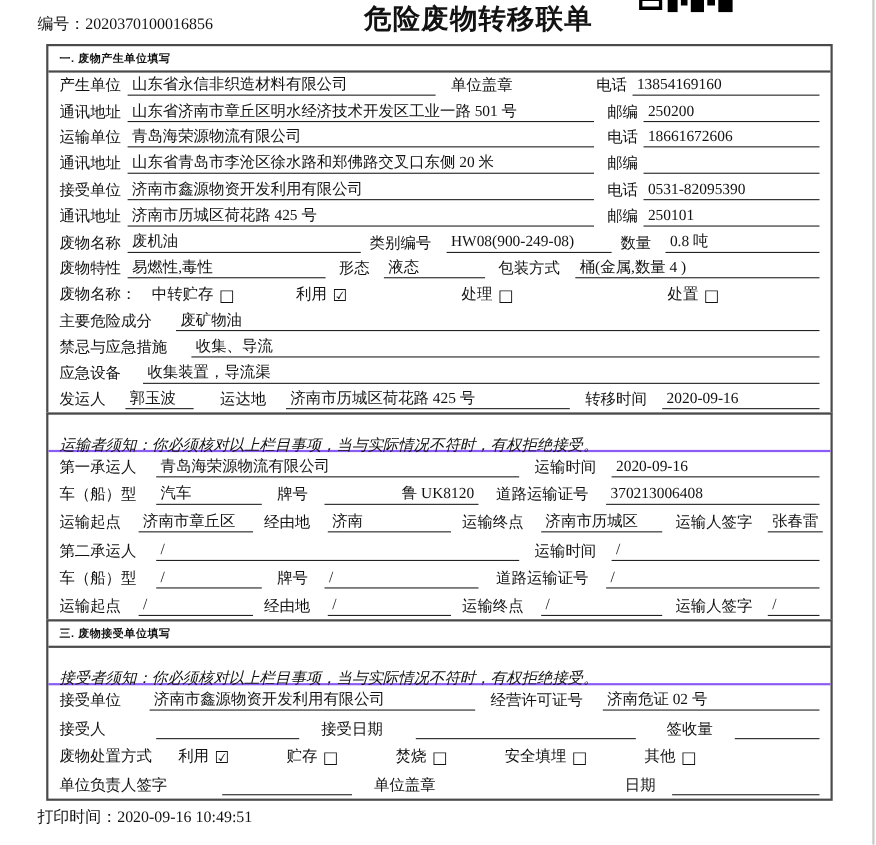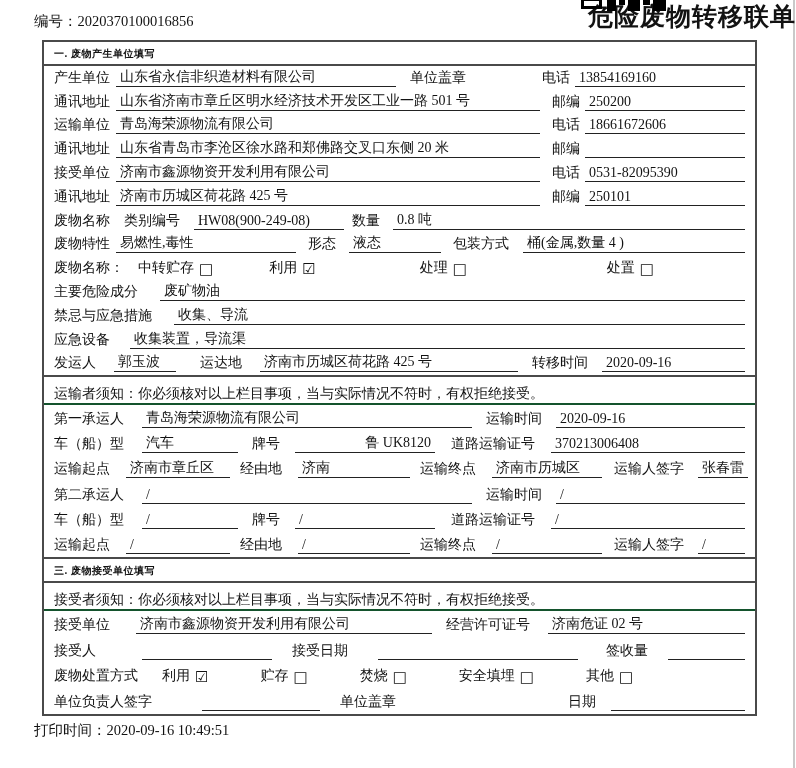--- a/index.html
+++ b/index.html
@@ -6,36 +6,36 @@
   body{
     width:796px;height:768px;position:relative;background:#ffffff;
     font-family:"Liberation Serif","DejaVu Serif",serif;
     color:#121212;font-size:14px;overflow:hidden;
   }
   .right-edge{position:absolute;top:0;right:1px;width:2px;height:768px;background:#c9c9c9;}
   
   .hdr{position:relative;height:40px;}
   .docno{position:absolute;left:34px;top:12px;font-size:14.5px;white-space:nowrap;}
   .title{
-    position:absolute;left:0;right:0;top:0;text-align:right;padding-left:74px;
+    position:absolute;left:0;right:0;top:0;text-align:center;padding-left:74px;
     font-size:25px;font-weight:bold;letter-spacing:1px;
     font-family:"Liberation Sans","DejaVu Sans",sans-serif;
   }
   .qr{position:absolute;left:581px;top:0;height:11px;display:flex;align-items:flex-start;}
   .qr div{background:#000;}
   .qr .q-outline{width:15px;height:5px;background:transparent;border:3px solid #000;border-top-width:1px;margin-right:5px;}
   
   .box{margin-left:42px;width:715px;border:2px solid #4a4a4a;box-sizing:border-box;background:#fff;}
   .box.follow{margin-top:-2px;}
   .sec-h{
     height:24px;line-height:21px;box-sizing:border-box;padding:1px 10px 0;
     font-weight:bold;font-size:10px;border-bottom:2px solid #4a4a4a;
     font-family:"Liberation Sans","DejaVu Sans",sans-serif;letter-spacing:.5px;
   }
-  .notice{height:28px;line-height:26px;box-sizing:border-box;padding:4px 10px;border-bottom:2px solid #14532d;white-space:nowrap;}
+  .notice{height:28px;line-height:26px;box-sizing:border-box;padding:16px 10px;border-bottom:2px solid #8b5cf6;white-space:nowrap;font-style:italic;}
   .row{display:flex;align-items:flex-end;padding:0 10px 3px;box-sizing:border-box;}
   .s1 .row{height:23.8px;}
   .s2 .row{height:25.3px;}
   .s3 .row{height:25.7px;}
   .lbl{white-space:nowrap;flex-shrink:0;}
   .u{border-bottom:1px solid #222;padding:0 4px;white-space:nowrap;box-sizing:border-box;flex-shrink:0;min-height:17px;}
   .fill{flex:1 1 auto;}
   .lw2{width:33px;}.lw3{width:48px;}.lw4{width:62px;}.lw5{width:78px;}.lw6{width:92px;}.lw7{width:106px;}
   .opt{white-space:nowrap;display:flex;align-items:flex-end;flex-shrink:0;}
   .cb{font-family:"DejaVu Sans",sans-serif;font-size:15px;line-height:1.1;margin-left:5px;}
@@ -100,20 +100,21 @@
 
   <div class="row">
     <span class="lbl lw4">通讯地址</span>
     <span class="u" style="width:424px;">济南市历城区荷花路 425 号</span>
     <span class="lbl lw2" style="margin-left:12px;">邮编</span>
     <span class="u fill">250101</span>
   </div>
 
   <div class="row">
     <span class="lbl lw4">废物名称</span>
+    <span class="u" style="width:212px;">废机油</span>
     <span class="lbl lw4" style="margin-left:8px;">类别编号</span>
     <span class="u" style="width:150px;margin-left:8px;">HW08(900-249-08)</span>
     <span class="lbl lw2" style="margin-left:8px;">数量</span>
     <span class="u fill" style="margin-left:8px;">0.8 吨</span>
   </div>
 
   <div class="row">
     <span class="lbl lw4">废物特性</span>
     <span class="u" style="width:180px;">易燃性,毒性</span>
     <span class="lbl lw2" style="margin-left:12px;">形态</span>

